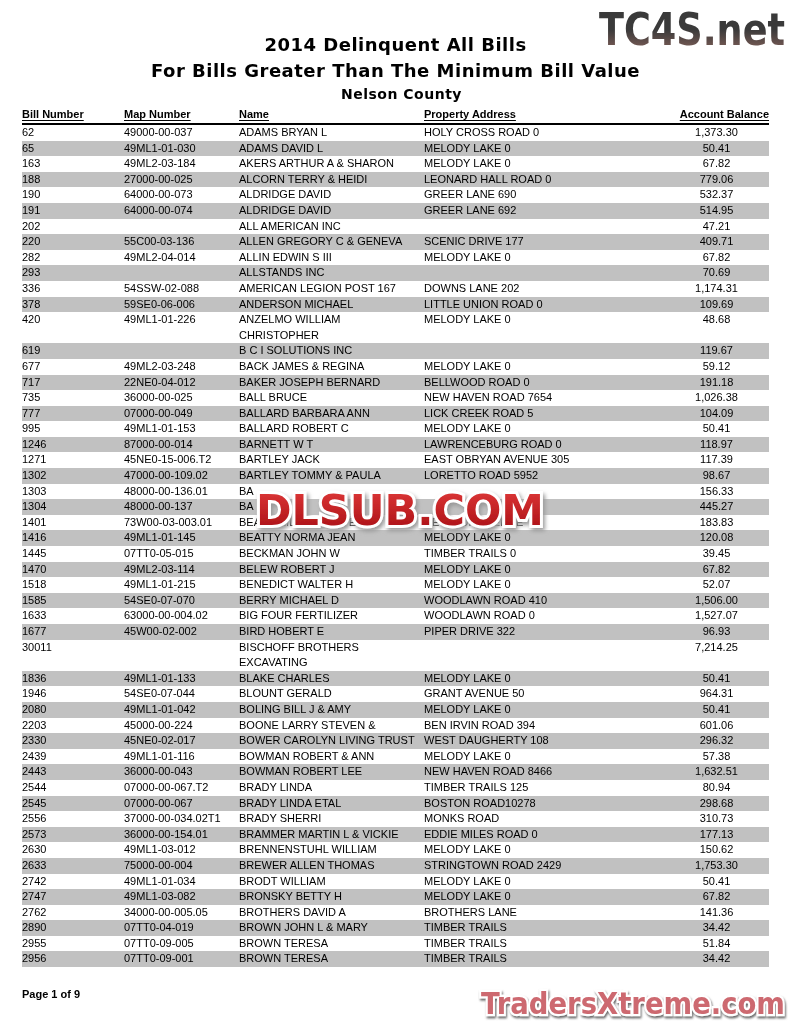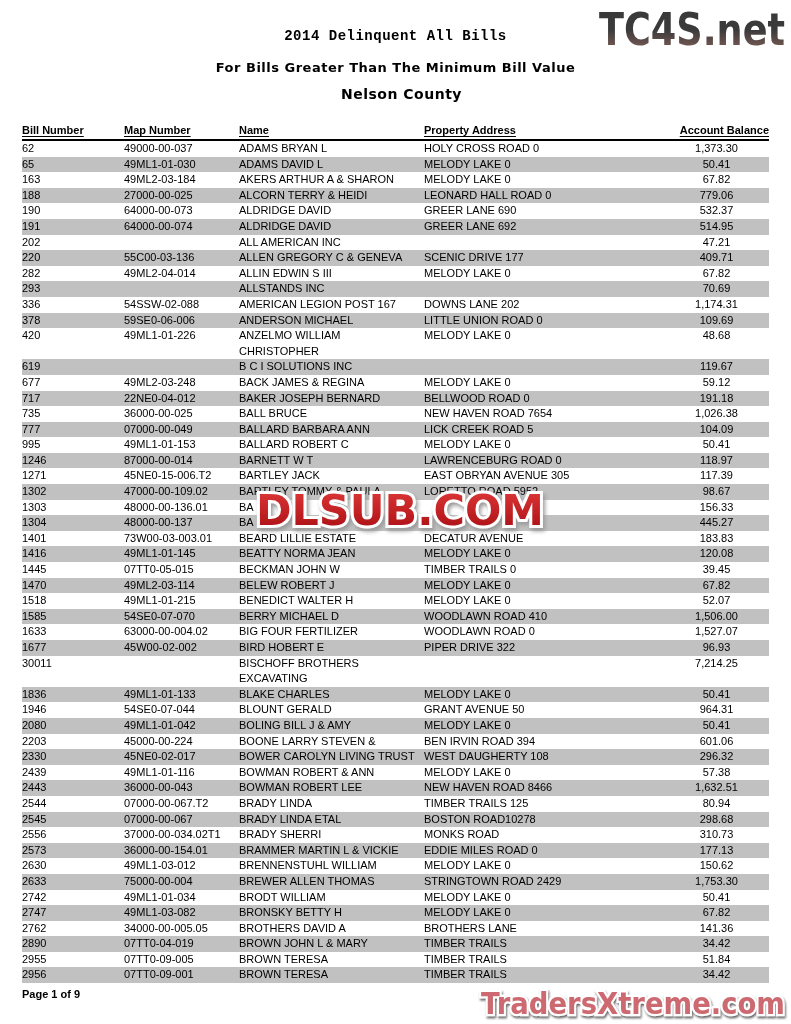--- a/index.html
+++ b/index.html
@@ -18,28 +18,28 @@
     background:#ffffff;
     overflow:hidden;
     font-family:"Liberation Sans", sans-serif;
     color:#000;
   }
   
   .h-title,.h-sub,.h-county{
     position:absolute;left:0;width:791px;text-align:center;
     font-family:"DejaVu Sans", sans-serif;font-weight:bold;letter-spacing:.5px;
   }
-  .h-title{top:28px;font-size:14px;font-family:Liberation Mono, monospace;}
-  .h-sub{top:60px;font-size:13px;}
+  .h-title{top:34px;font-size:18px;}
+  .h-sub{top:60px;font-size:18px;}
   .h-county{top:86px;font-size:14px;padding-left:12px;}
   
   .tc4s{position:absolute;top:2px;right:3px;}
   
   .tbl-wrap{position:absolute;left:22px;top:108px;width:747px;}
-  table{border-collapse:collapse;table-layout:fixed;width:747px;margin-top:16px;}
+  table{border-collapse:collapse;table-layout:fixed;width:747px;}
   col.c-bill{width:102px;}
   col.c-map{width:115px;}
   col.c-name{width:185px;}
   col.c-addr{width:240px;}
   col.c-bal{width:105px;}
   th{
     font-size:11px;font-weight:bold;text-align:left;
     text-decoration:underline;text-underline-offset:2px;
     border-bottom:2px solid #000;
     padding:0 0 2px 0;line-height:13px;white-space:nowrap;

